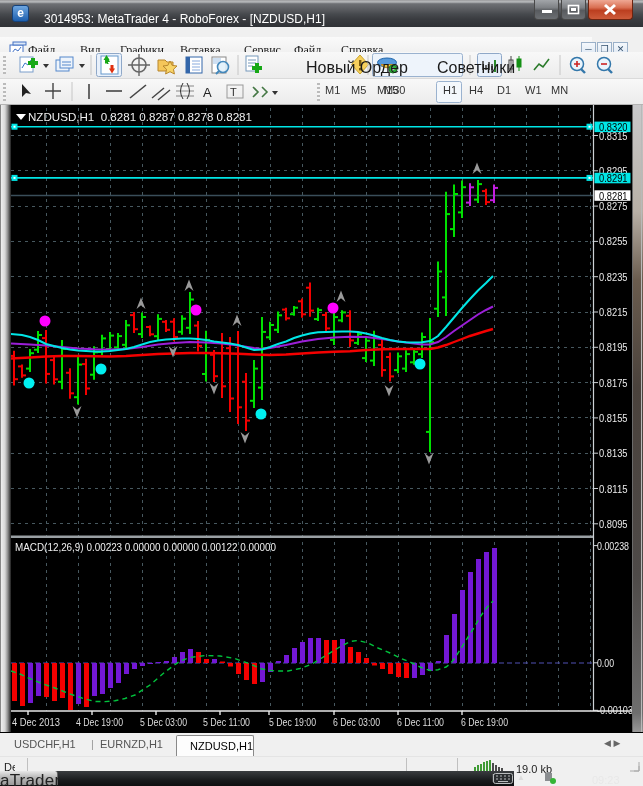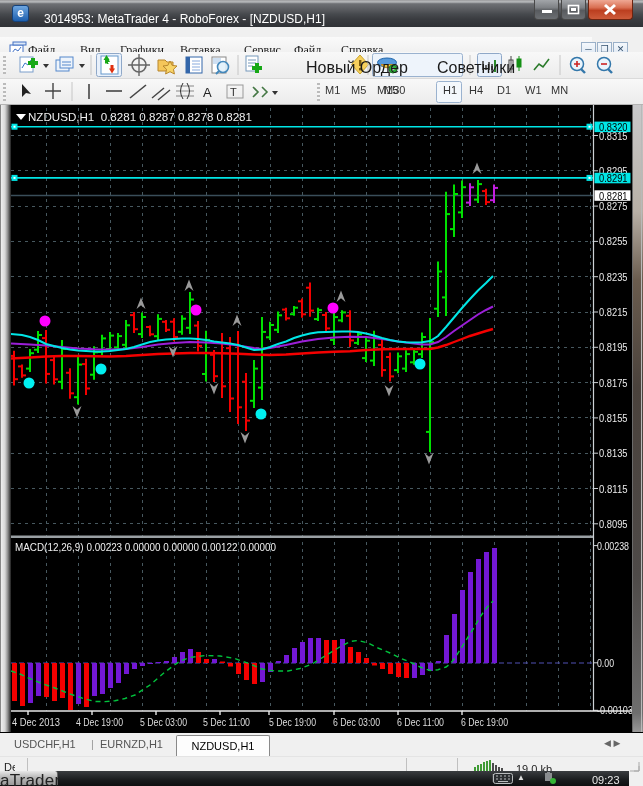--- a/index.html
+++ b/index.html
@@ -25,25 +25,25 @@
 #tb1 { left:0; top:52px; width:643px; height:27px; background:linear-gradient(#f8f8f8,#ececec); border-bottom:1px solid #dadada; }
 #tb2 { left:0; top:79px; width:643px; height:26px; background:linear-gradient(#f8f8f8,#ececec); border-bottom:1px solid #b4b4b4; }
 .grip { position:absolute; top:4px; width:3px; height:18px;
  background:repeating-linear-gradient(#bbb 0 2px,#f5f5f5 2px 4px); }
 .tbtxt { position:absolute; font-size:16px; color:#1a1a1a;margin-left:40px; }
 .tf { position:absolute; top:5px; font-size:11px; color:#333; }
 
 #chart { left:0; top:105px; }
 
 #tabs { left:0; top:732px; width:643px; height:24px; background:#f0f0f0; border-top:1px solid #000000; font-size:11px; color:#555; }
-#tabact { position:absolute; left:176px; top:2px; width:94px; height:22px; background:#fdfdfd; border:1px solid #898989; border-bottom:none; border-radius:2px 2px 0 0; color:#000; text-align:center; line-height:20px; }
+#tabact { position:absolute; left:176px; top:2px; width:78px; height:22px; background:#fdfdfd; border:1px solid #898989; border-bottom:none; border-radius:2px 2px 0 0; color:#000; text-align:right; line-height:20px; }
 
 #status { left:0; top:756px; width:643px; height:16px; background:#f0f0f0; border-top:1px solid #e4e4e4; font-size:11px; color:#222; }
 
-#task { left:0; top:771px; width:629px; height:15px; background:linear-gradient(#3a3d40,#191b1d 60%,#0e0f10); color:#e8e8e8; font-size:11px; }
+#task { left:0; top:771px; width:514px; height:15px; background:linear-gradient(#3a3d40,#191b1d 60%,#0e0f10); color:#e8e8e8; font-size:11px; }
 svg text { font-family:"Liberation Sans",sans-serif; }
 </style></head><body>
 <div id="page">
  <div id="title" class="abs">
    <div class="ico">e</div>
    <div class="txt">3014953: MetaTrader 4 - RoboForex - [NZDUSD,H1]</div>
    <div class="winbtn" id="btnmin"><svg width="23" height="18">
           <rect x="7" y="10" width="10" height="3" fill="#fff"></rect>
         </svg></div>
    <div class="winbtn" id="btnmax"><svg width="23" height="18">

